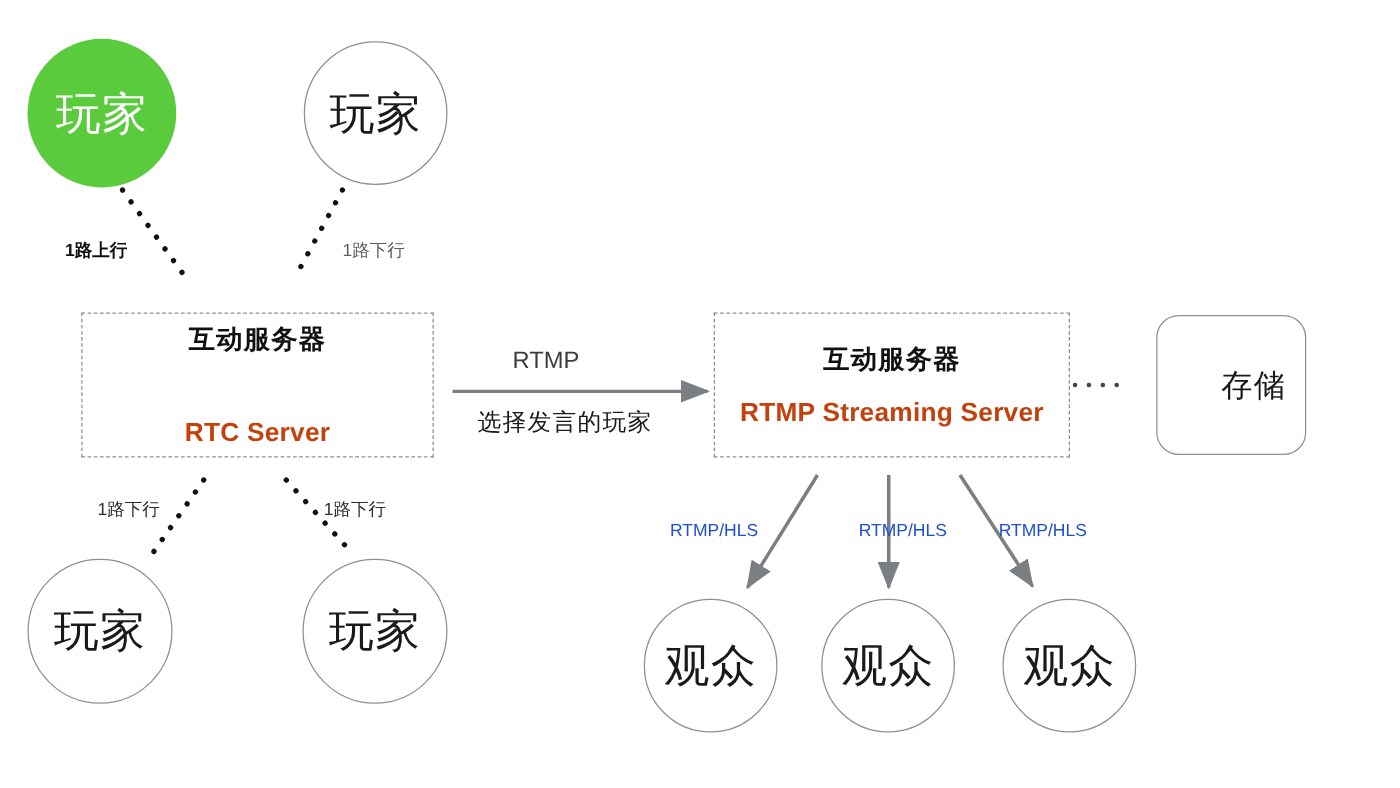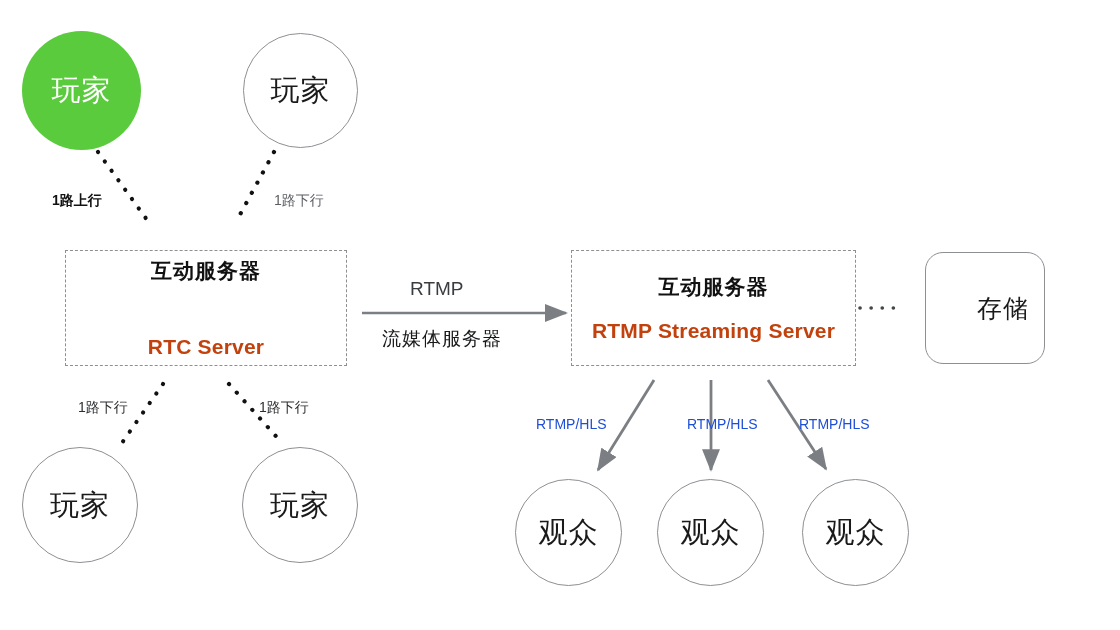--- a/index.html
+++ b/index.html
@@ -29,21 +29,21 @@
   .node-circle {
     position: absolute;
     border-radius: 50%;
     display: flex;
     align-items: center;
     justify-content: center;
     box-sizing: border-box;
     background: #ffffff;
     border: 1.3px solid #8d8f92;
     color: #1a1a1a;
-    font-size: 29px;
+    font-size: 36px;
     letter-spacing: 1px;
     line-height: 1;
   }
   .node-circle.active {
     background: #5BCB3E;
     border: none;
     color: #ffffff;
   }
 
   
@@ -169,21 +169,21 @@
 
   <div class="server-box" style="left:65px; top:250px; width:282px; height:116px;gap:32px;">
     <div class="line-cn">互动服务器</div>
     <div class="line-en">RTC Server</div>
   </div>
 
   <div class="edge-label lbl-rtmp" style="left:410px; top:279px;">
     <span>RTMP</span>
   </div>
   <div class="edge-label lbl-rtmp-cn" style="left:382px; top:329px;">
-    <span>流媒体服务器</span>
+    <span>选择发言的玩家</span>
   </div>
 
   <div class="server-box" style="left:571px; top:250px; width:285px; height:116px;">
     <div class="line-cn">互动服务器</div>
     <div class="line-en">RTMP Streaming Server</div>
   </div>
 
   <div class="storage-box" style="left:925px; top:252px; width:120px; height:112px;padding-left:36px;">
     <span>存储</span>
   </div>

